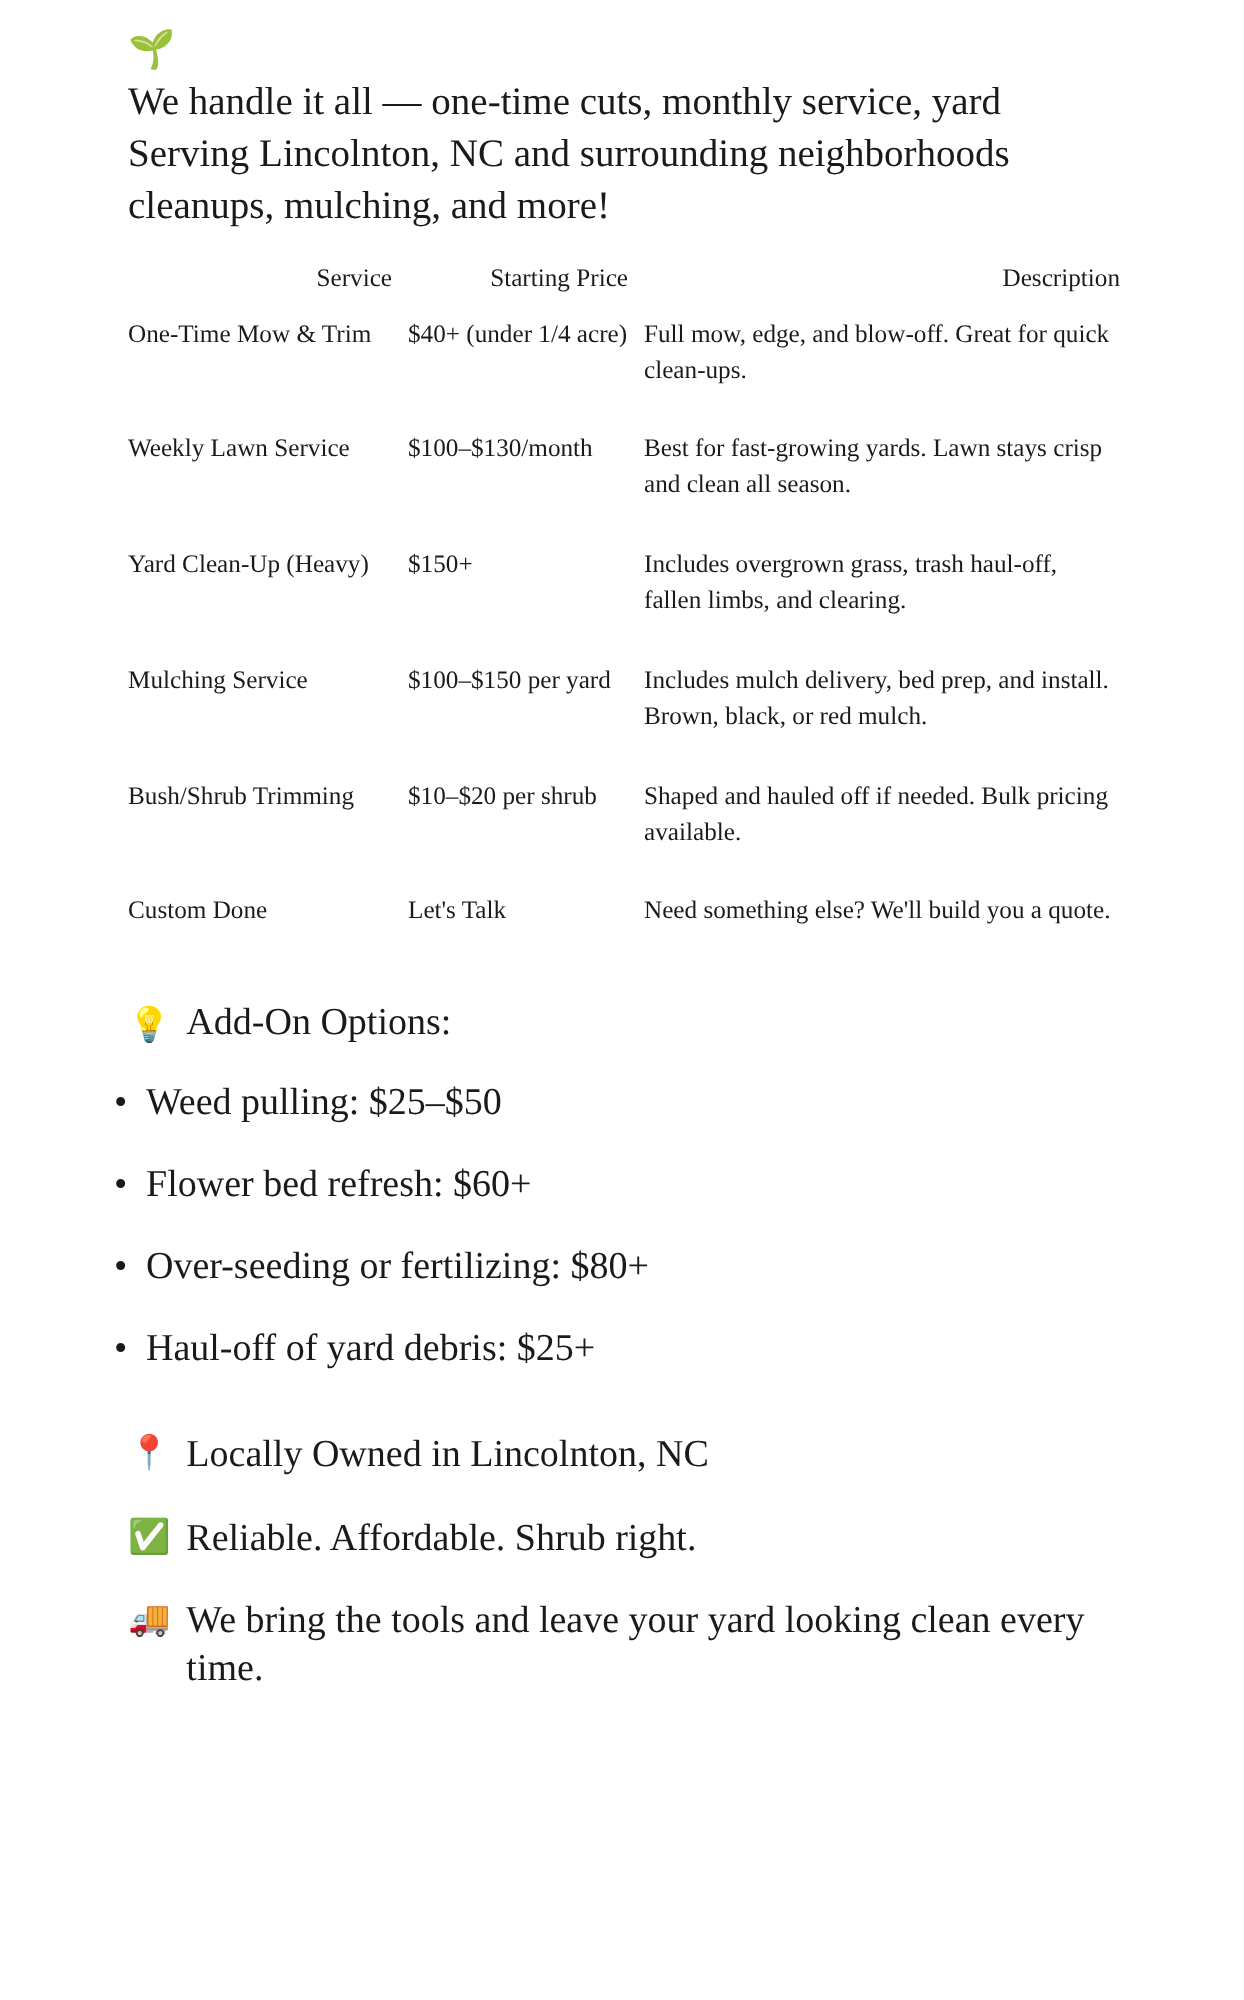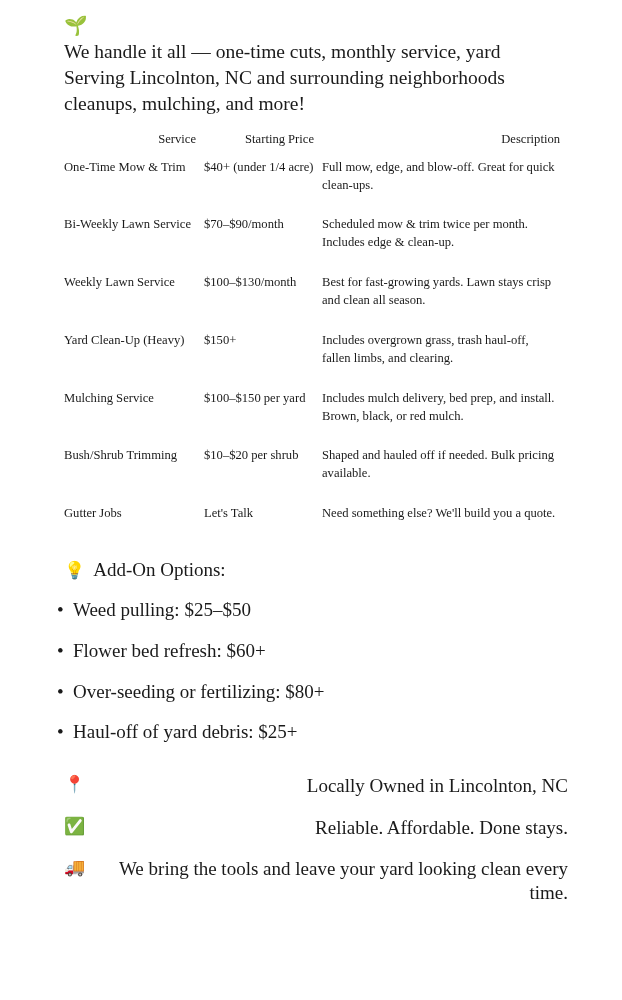--- a/index.html
+++ b/index.html
@@ -107,21 +107,21 @@
     gap: 8px;
     font-size: 19px;
     line-height: 1.28;
     margin-bottom: 17px;
   }
   .closing .line .emoji {
     font-size: 17px;
     line-height: 1.3;
     flex: 0 0 auto;
   }
-  .closing .line .txt { flex: 1 1 auto; text-align: right; }
+  .closing .line .txt { flex: 1 1 auto; }
 </style>
 </head>
 <body>
 
 <div class="page">
 
   <div class="title-row">
     <span class="title-icon">🌱</span>
   </div>
 
@@ -144,46 +144,41 @@
         <th class="desc">Description</th>
       </tr>
     </thead>
     <tbody>
       <tr>
         <td>One-Time Mow &amp; Trim</td>
         <td>$40+ (under 1/4 acre)</td>
         <td class="desc">Full mow, edge, and blow-off. Great for quick clean-ups.</td>
       </tr>
       <tr>
-        <td>Bi-Weekly Lawn Service</td>
-        <td>$70–$90/month</td>
-        <td class="desc">Scheduled mow &amp; trim twice per month. Includes edge &amp; clean-up.</td>
-      </tr>
-      <tr>
         <td>Weekly Lawn Service</td>
         <td>$100–$130/month</td>
         <td class="desc">Best for fast-growing yards. Lawn stays crisp and clean all season.</td>
       </tr>
       <tr>
         <td>Yard Clean-Up (Heavy)</td>
         <td>$150+</td>
         <td class="desc">Includes overgrown grass, trash haul-off, fallen limbs, and clearing.</td>
       </tr>
       <tr>
         <td>Mulching Service</td>
         <td>$100–$150 per yard</td>
         <td class="desc">Includes mulch delivery, bed prep, and install. Brown, black, or red mulch.</td>
       </tr>
       <tr>
         <td>Bush/Shrub Trimming</td>
         <td>$10–$20 per shrub</td>
         <td class="desc">Shaped and hauled off if needed. Bulk pricing available.</td>
       </tr>
       <tr>
-        <td>Gutter Jobs</td>
+        <td>Custom Done</td>
         <td>Let's Talk</td>
         <td class="desc">Need something else? We'll build you a quote.</td>
       </tr>
     </tbody>
   </table>
 
   <div class="addon-head">
     <span class="bulb">💡</span>
     <span>Add-On Options:</span>
   </div>
@@ -207,21 +202,21 @@
     </li>
   </ul>
 
   <div class="closing">
     <div class="line">
       <span class="emoji">📍</span>
       <span class="txt">Locally Owned in Lincolnton, NC</span>
     </div>
     <div class="line">
       <span class="emoji">✅</span>
-      <span class="txt">Reliable. Affordable. Done stays.</span>
+      <span class="txt">Reliable. Affordable. Shrub right.</span>
     </div>
     <div class="line">
       <span class="emoji">🚚</span>
       <span class="txt">We bring the tools and leave your yard looking clean every time.</span>
     </div>
   </div>
 
 </div>
 
 </body></html>

